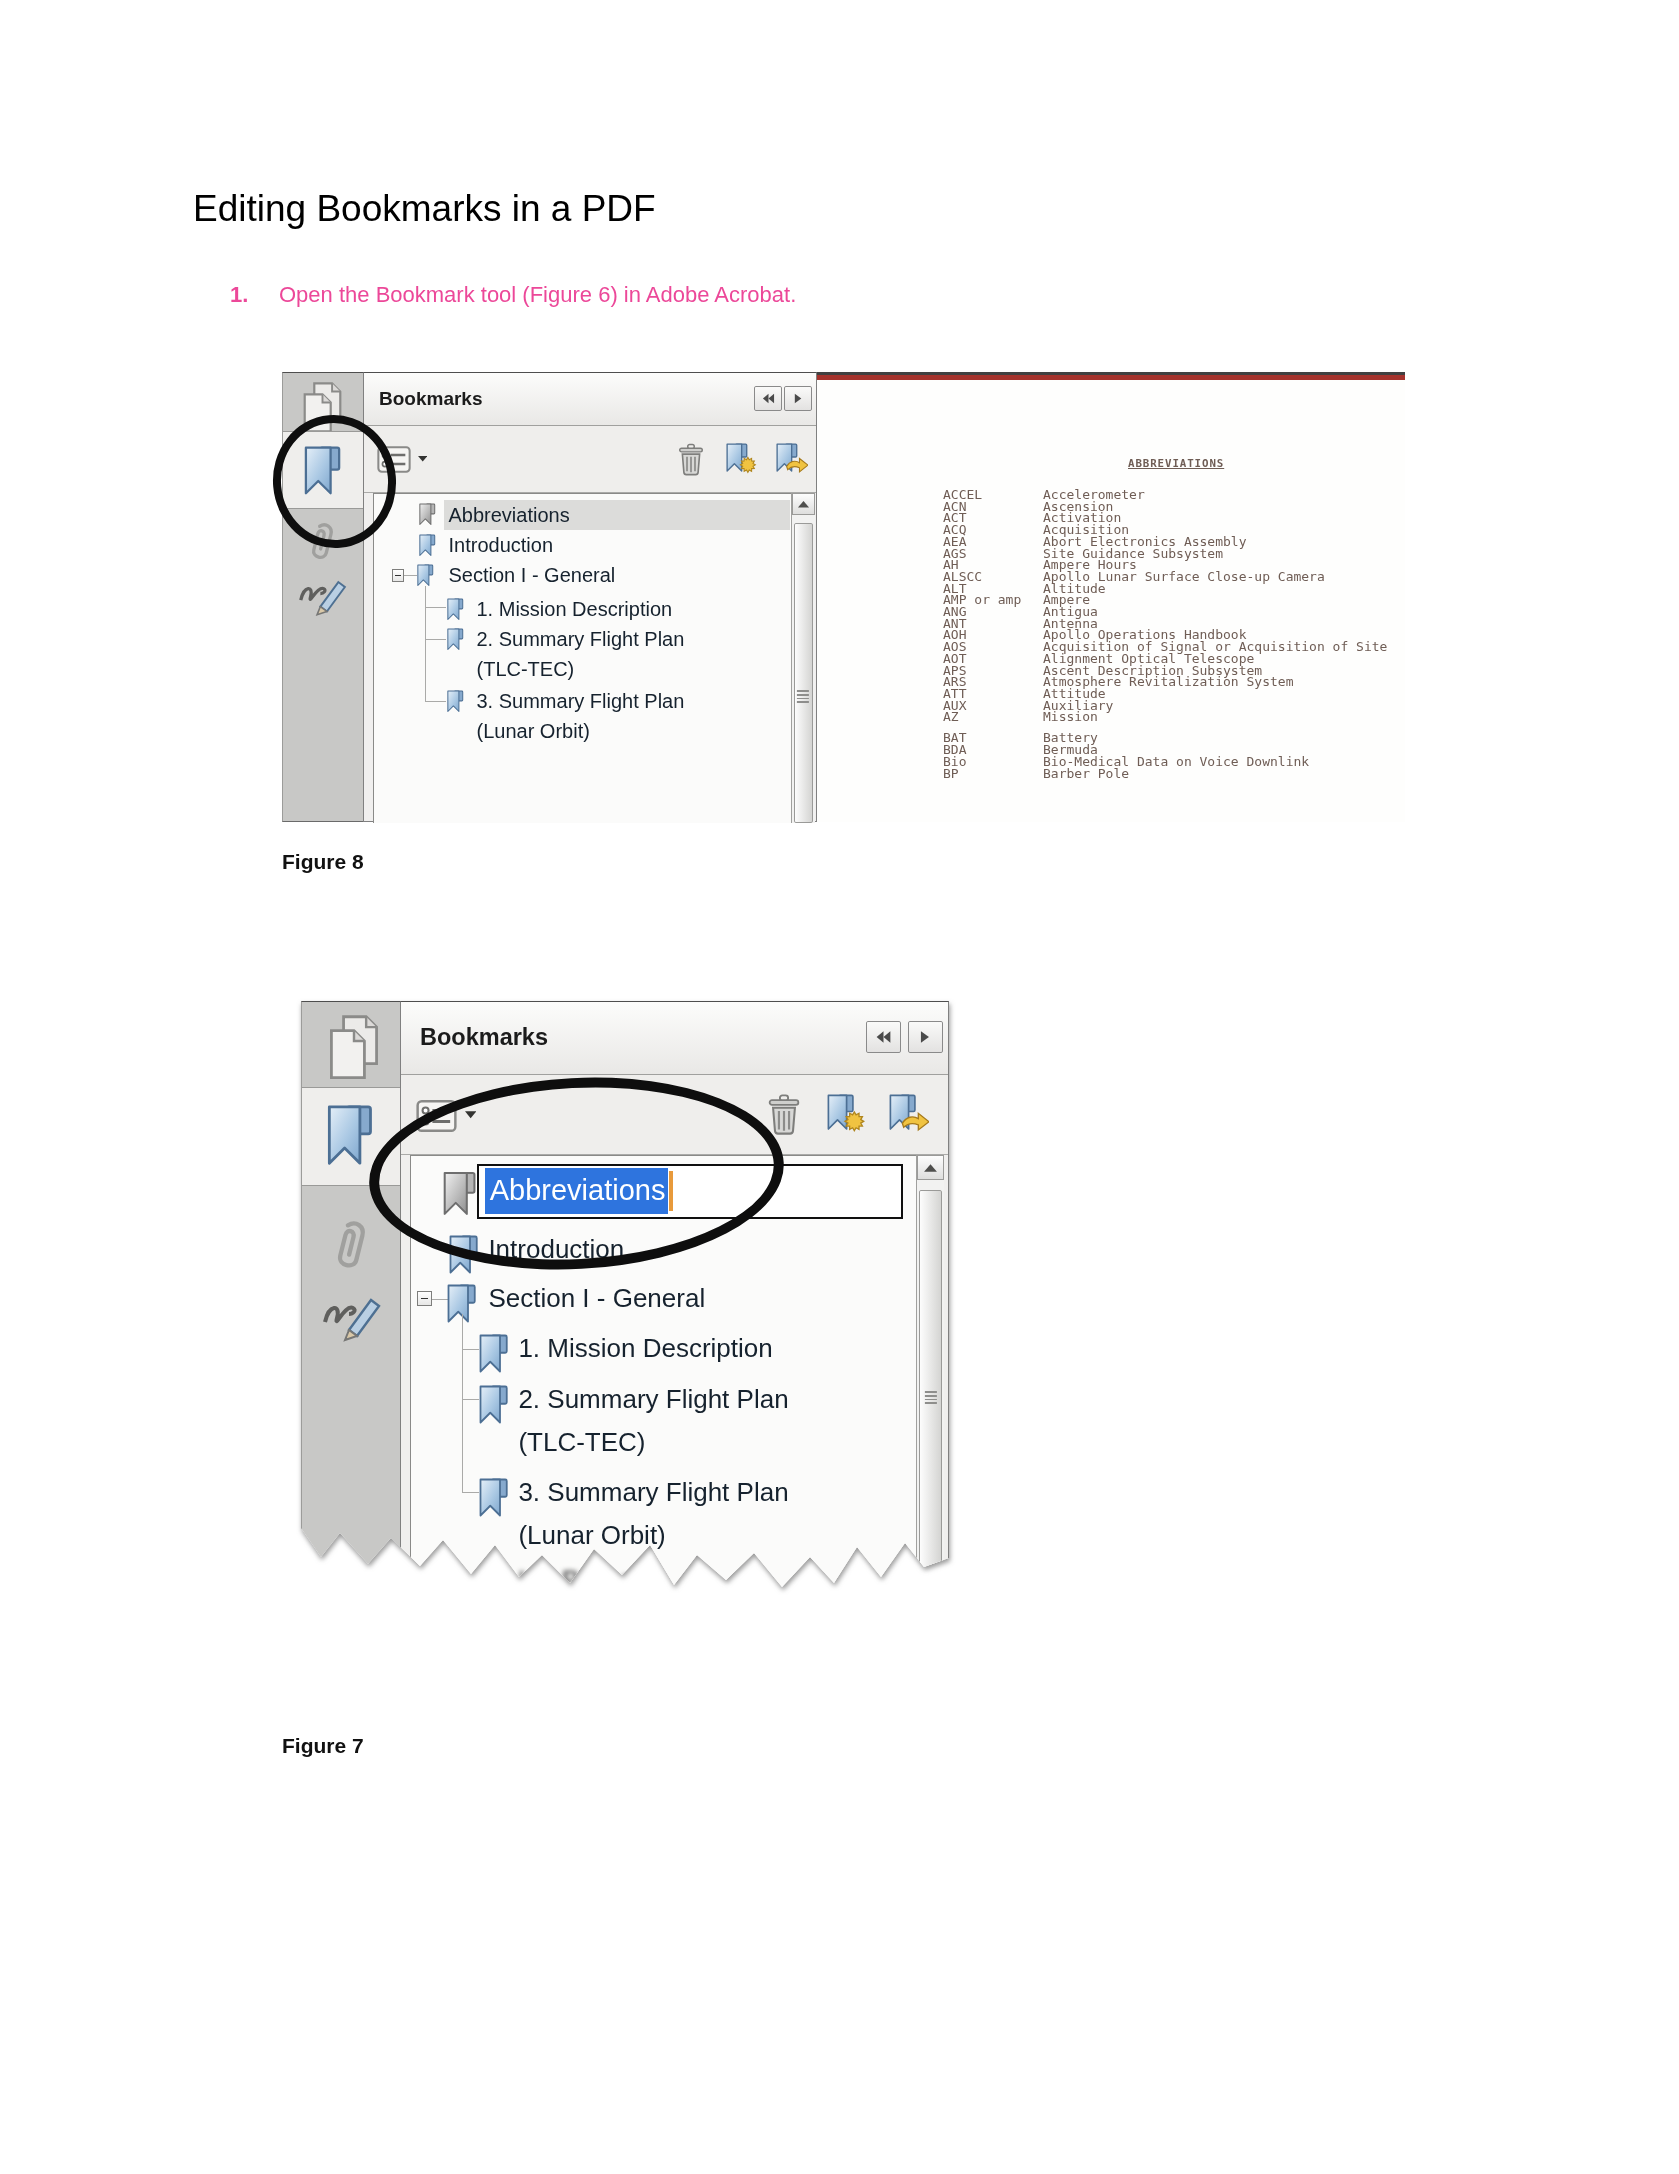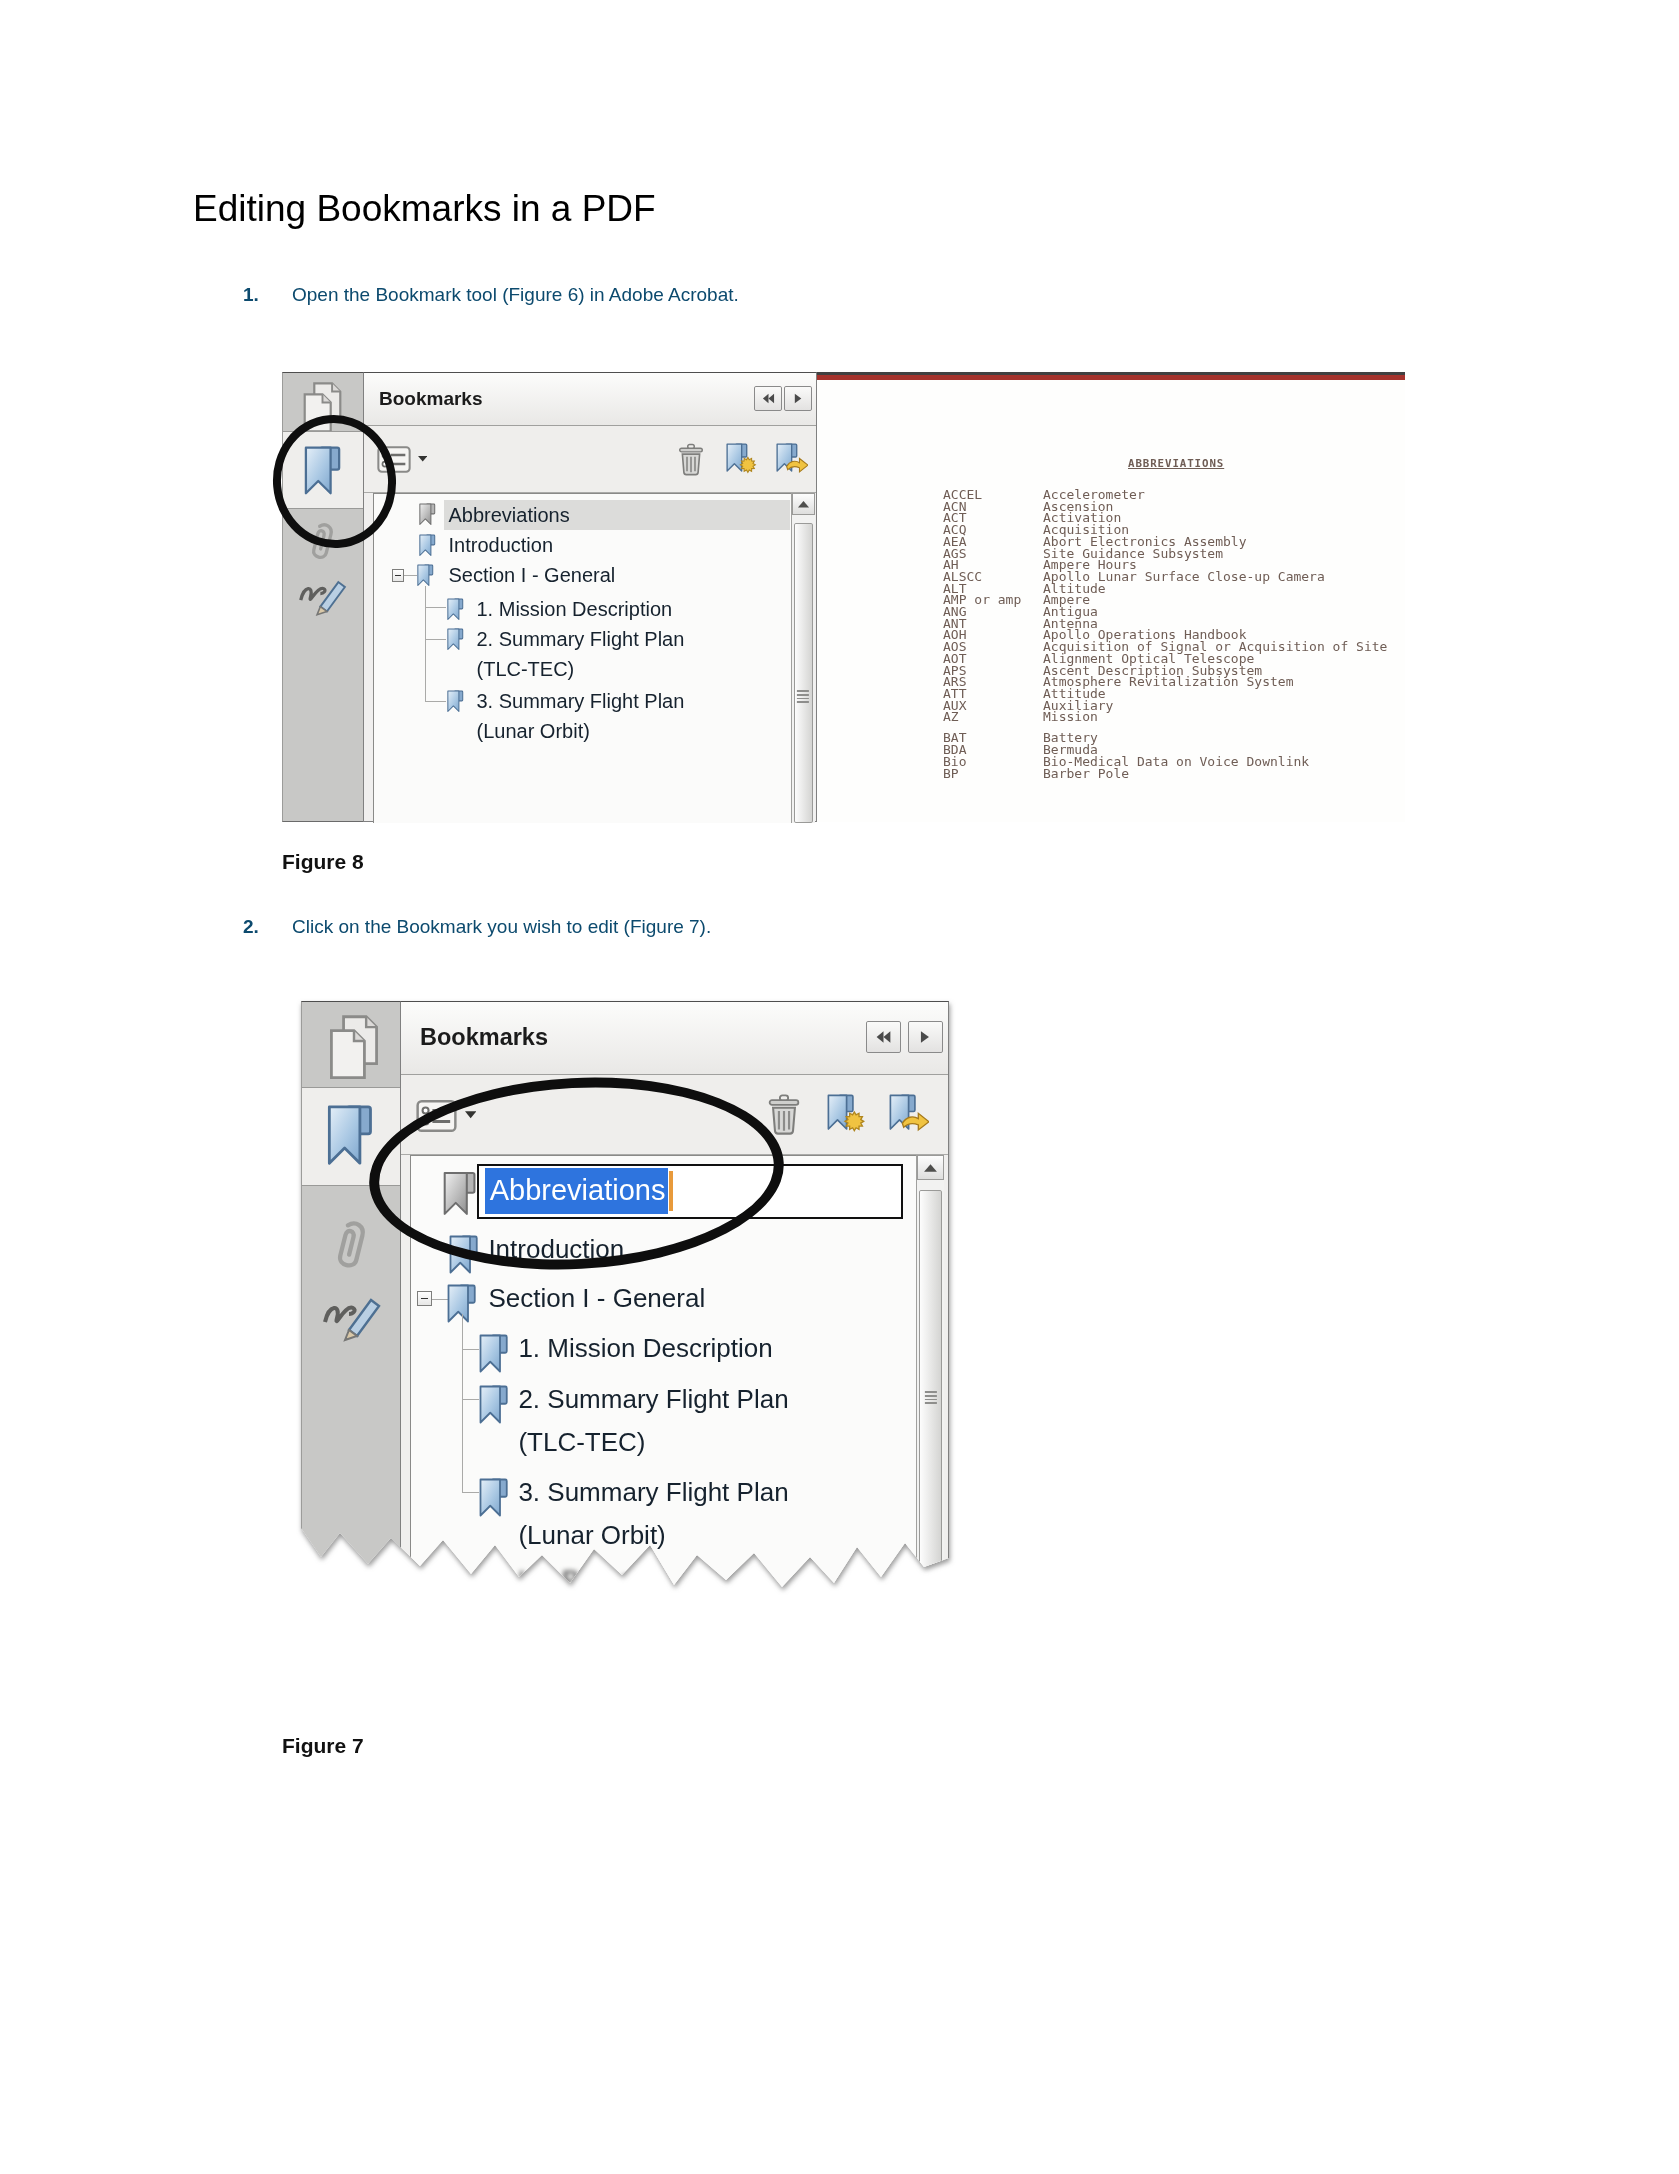--- a/index.html
+++ b/index.html
@@ -1,21 +1,21 @@
 <!DOCTYPE html>
 <html style="font-size:15px"><head>
 <meta charset="utf-8">
 <style>
   html,body{margin:0;padding:0;background:#ffffff;}
   .page{position:relative;width:1680px;height:2174px;background:#fff;font-family:"Liberation Sans",sans-serif;overflow:hidden;}
   .abs{position:absolute;}
 
   
   .title{position:absolute;left:193px;top:188px;font-size:37px;font-weight:normal;color:#000;}
-  .step{position:absolute;left:243px;width:1083px;font-size:19px;line-height:43px;color:#0c4a6e;padding-left:49px;text-indent:-49px;}
+  .step{position:absolute;left:230px;width:1083px;font-size:22px;line-height:43px;color:#ec4899;padding-left:49px;text-indent:-49px;}
   .stepnum{font-weight:bold;display:inline-block;width:49px;text-indent:0;}
   .caption{position:absolute;left:282px;font-size:21px;font-weight:bold;color:#111;}
 
   
   .fig{position:absolute;background:#fff;}
   .side{position:absolute;background:#c8c8c6;border-top:1.9px solid #4e4e4e;border-left:0.9px solid #9c9c9a;border-bottom:1.9px solid #6a6a6a;box-sizing:border-box;}
   .side .tab{position:absolute;left:0;width:100%;background:#efeeec;border-top:0.9px solid #9a9a98;border-bottom:0.9px solid #9a9a98;box-sizing:border-box;}
   .panel{position:absolute;background:#f0efee;border:0.9px solid #808080;border-top:1.9px solid #4e4e4e;box-sizing:border-box;}
   .phead{position:absolute;left:0;top:0;width:100%;background:linear-gradient(#fcfcfb,#e9e8e6);border-bottom:0.9px solid #a0a09e;box-sizing:border-box;}
   .ptitle{position:absolute;left:15px;top:0;font-weight:bold;color:#1b1b1b;}
@@ -416,23 +416,20 @@
             <span class="ddef">Barber Pole</span>
           </div>
         </div>
     </div>
 
     <div class="ellipse" style="left:-9.4px;top:43px;width:107px;height:117px;border:8.5px solid #0e0e0e;transform:rotate(-5deg)"></div>
   </div>
 
   <div class="caption" style="top:850px">Figure 8</div>
 
-  <div class="step" style="top:905px">
-    <span class="stepnum">2.</span><span>Click on the Bookmark you wish to edit (Figure 7).</span>
-  </div>
 
   <div class="f7wrap">
     <div class="fig f7">
 
       <div class="side">
         <svg class="abs" style="left:22.6px;top:13px" width="58" height="66" viewBox="0 0 32 38">
             <use href="#pages"></use>
           </svg>
         <div class="tab" style="top:85px;height:99px">
           <svg class="abs" style="left:25.4px;top:14px" width="47" height="66" viewBox="0 0 20 26">

